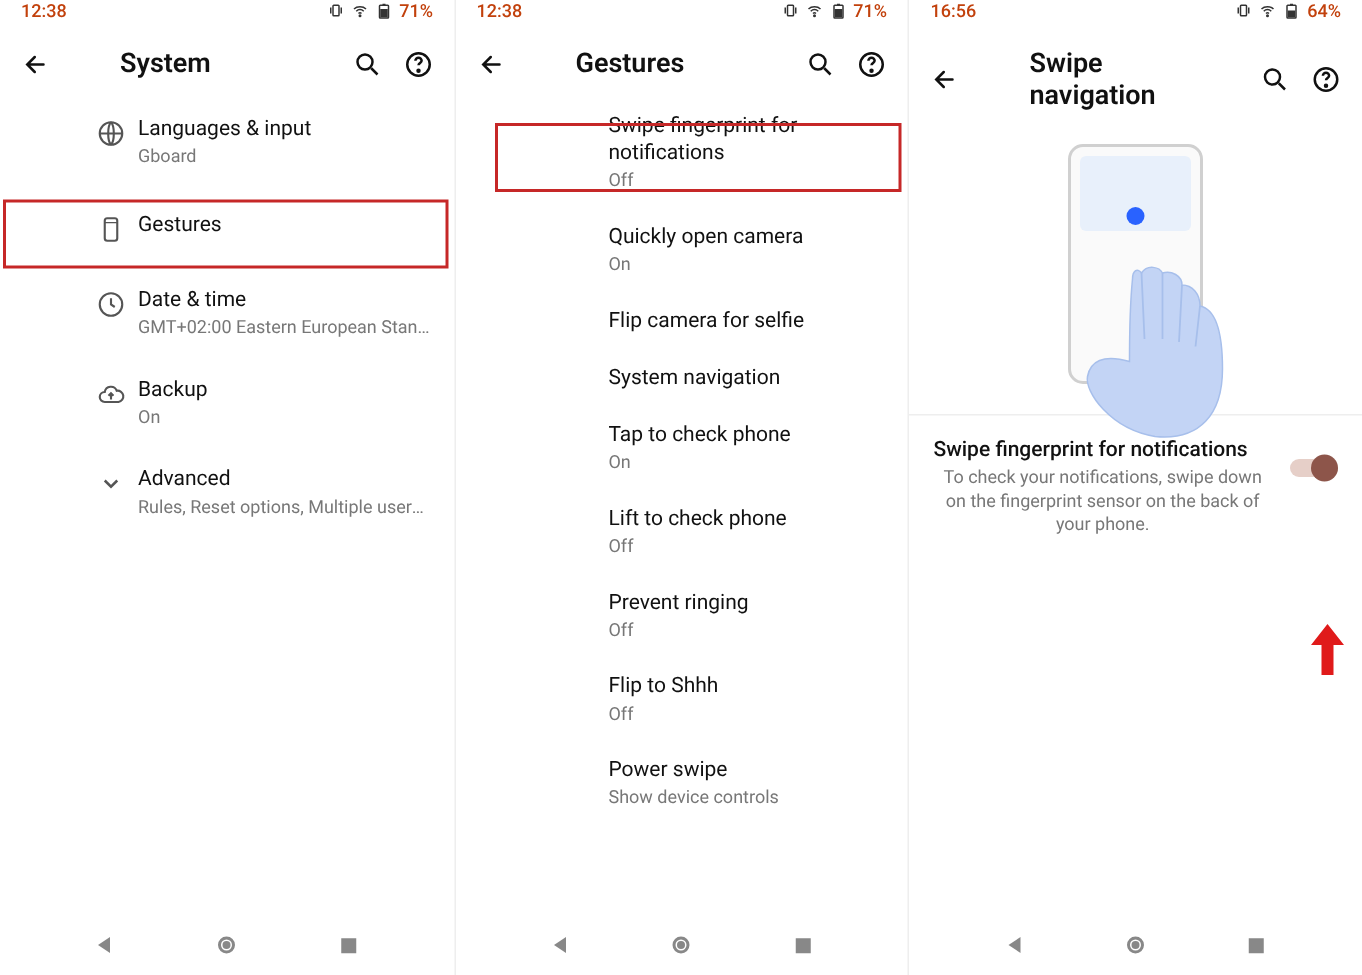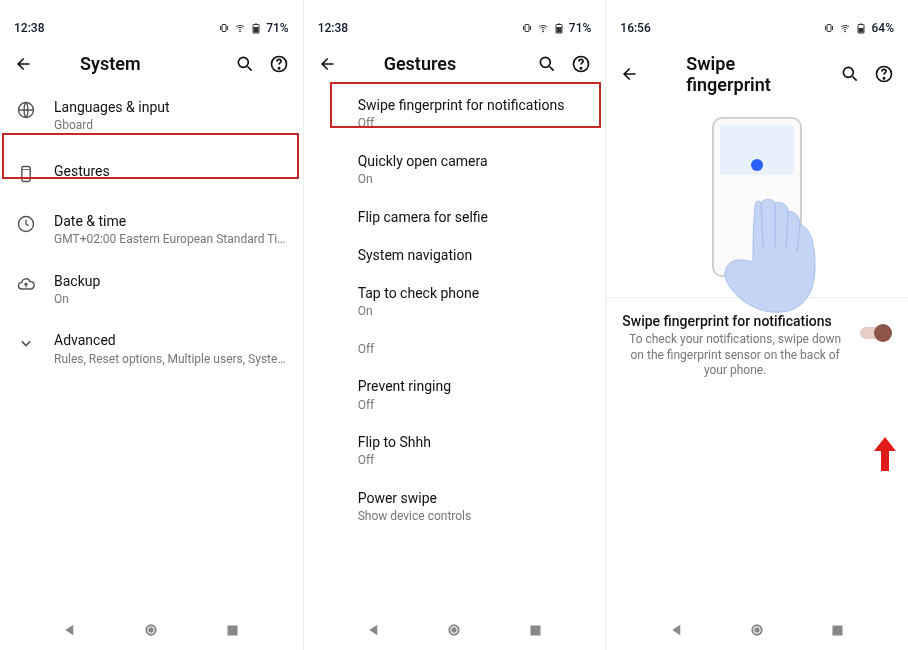--- a/index.html
+++ b/index.html
@@ -18,47 +18,48 @@
     background: #fff;
     display: flex;
     flex-direction: column;
   }
   .phone + .phone { border-left: 1px solid #eee; }
 
   .statusbar {
     display: flex;
     justify-content: space-between;
     align-items: center;
-    padding: 21px 14px 4px;
+    padding: 0 14px 4px;
     font-size: 12px;
     font-weight: 500;
-    color: #0f172a;
+    color: #c2410c;
   }
   .status-right { display: flex; align-items: center; gap: 4px; }
   .status-right svg { width: 12px; height: 12px; }
 
   .titlebar {
     display: flex;
     align-items: center;
     padding: 14px 14px 12px;
     gap: 18px;
   }
   .titlebar .back { width: 20px; height: 20px; display:flex; align-items:center; justify-content:center; }
   .titlebar .title { font-size: 18px; font-weight: 600; flex: 1; color:#111;margin-left:28px; }
   .titlebar .actions { display: flex; gap: 14px; align-items:center; }
   .titlebar .actions .icon { width: 20px; height: 20px; display:flex; align-items:center; justify-content:center; }
 
   .content { flex: 1; overflow: hidden; }
 
   .row {
     display: flex;
     align-items: flex-start;
-    gap: 18px;
+    gap: 8px;
     padding: 12px 16px;
     position: relative;
+    margin-left: 48px;
   }
   .row-icon { width: 20px; flex-shrink: 0; margin-top: 2px; display:flex; justify-content:center; }
   .row-icon svg { width: 20px; height: 20px; }
   .row-text { flex: 1; min-width: 0; }
   .primary { font-size: 14px; color: #111; line-height: 1.3; }
   .secondary { font-size: 12px; color: #777; line-height: 1.3; margin-top: 2px; white-space: nowrap; overflow: hidden; text-overflow: ellipsis; }
 
   .row.no-icon { padding-left: 54px; }
 
   .highlight-box {
@@ -334,20 +335,21 @@
       </div>
     </div>
     <div class="row no-icon" style="padding-top:10px;padding-bottom:10px;">
       <div class="row-text">
         <div class="primary">Tap to check phone</div>
         <div class="secondary">On</div>
       </div>
     </div>
     <div class="row no-icon" style="padding-top:10px;padding-bottom:10px;">
       <div class="row-text">
+        <div class="primary">Lift to check phone</div>
         <div class="secondary">Off</div>
       </div>
     </div>
     <div class="row no-icon" style="padding-top:10px;padding-bottom:10px;">
       <div class="row-text">
         <div class="primary">Prevent ringing</div>
         <div class="secondary">Off</div>
       </div>
     </div>
     <div class="row no-icon" style="padding-top:10px;padding-bottom:10px;">
@@ -405,21 +407,21 @@
         </svg>
       <span>64%</span>
     </div>
   </div>
   <div class="titlebar">
     <div class="back">
       <svg viewBox="0 0 24 24" width="20" height="20" fill="none" stroke="#111" stroke-width="2" stroke-linecap="round">
           <path d="M18 12H6M11 6l-6 6 6 6"></path>
         </svg>
     </div>
-    <div class="title">Swipe fingerprint</div>
+    <div class="title">Swipe navigation</div>
     <div class="actions">
       <div class="icon">
         <svg viewBox="0 0 24 24" width="20" height="20" fill="none" stroke="#111" stroke-width="2">
             <circle cx="10" cy="10" r="6"></circle>
             <path d="M15 15l5 5"></path>
           </svg>
       </div>
       <div class="icon">
         <svg viewBox="0 0 24 24" width="20" height="20" fill="none" stroke="#111" stroke-width="2">
             <circle cx="12" cy="12" r="9"></circle>

